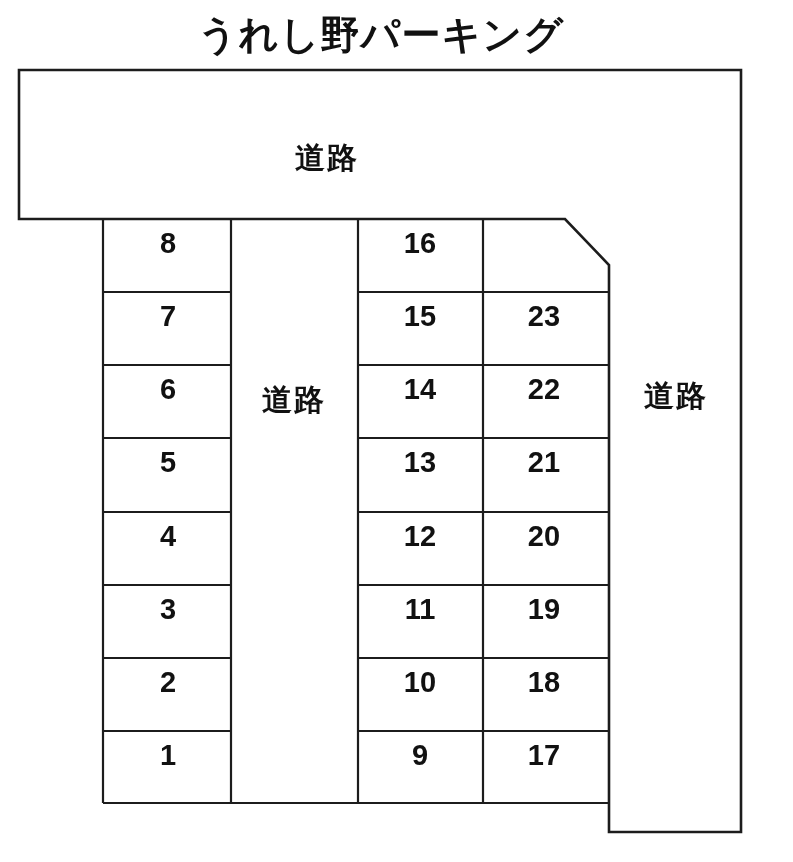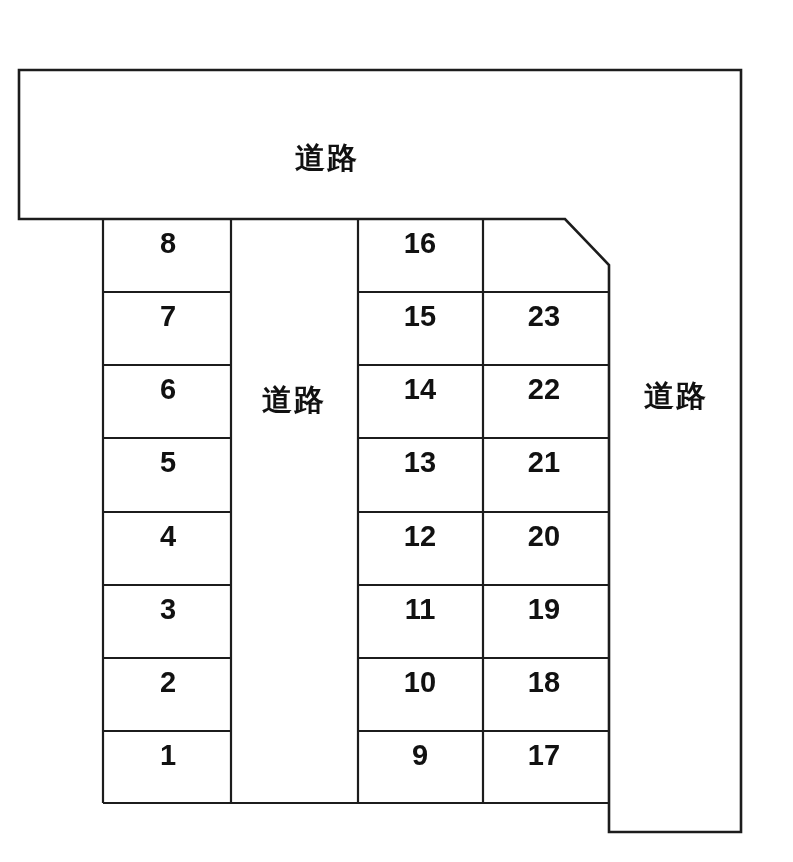--- a/index.html
+++ b/index.html
@@ -37,20 +37,21 @@
     text-anchor: middle;
   }
   .space-num  { font-size: 29px; }
   .road-label { font-size: 30px; letter-spacing: 2px; }
 </style>
 </head>
 <body>
 
 <div class="page">
 
+  <div class="title">うれし野パーキング</div>
 
   <svg class="map" width="793" height="862" viewBox="0 0 793 862">
 
     <path class="outline" d="M19,70 L741,70 L741,832 L609,832 L609,265 L565,219 L19,219 Z"></path>
 
     <line class="grid" x1="103" y1="803" x2="609" y2="803"></line>
 
     <g>
       <line class="grid" x1="103" y1="219" x2="103" y2="803"></line>
       <line class="grid" x1="231" y1="219" x2="231" y2="803"></line>

